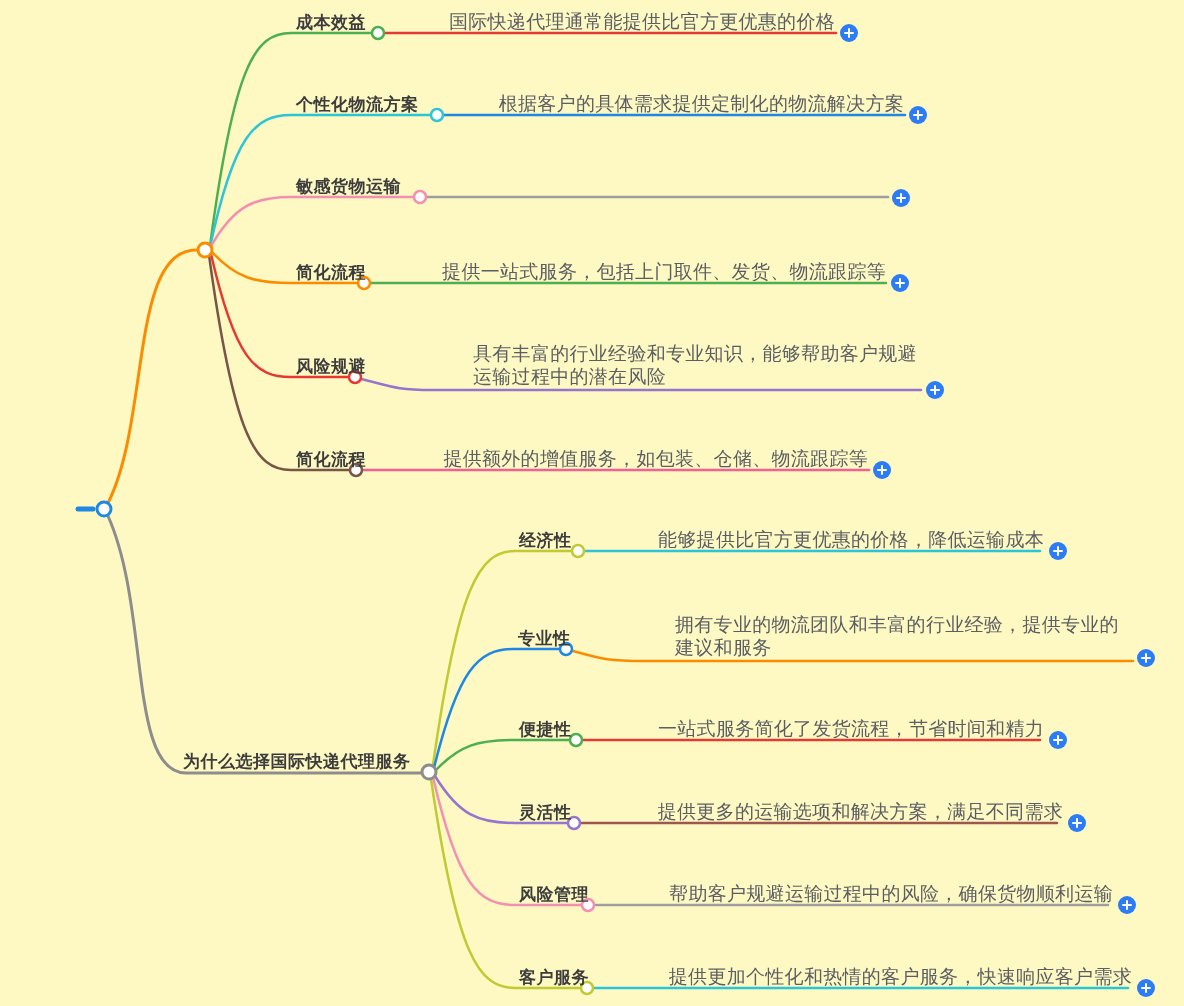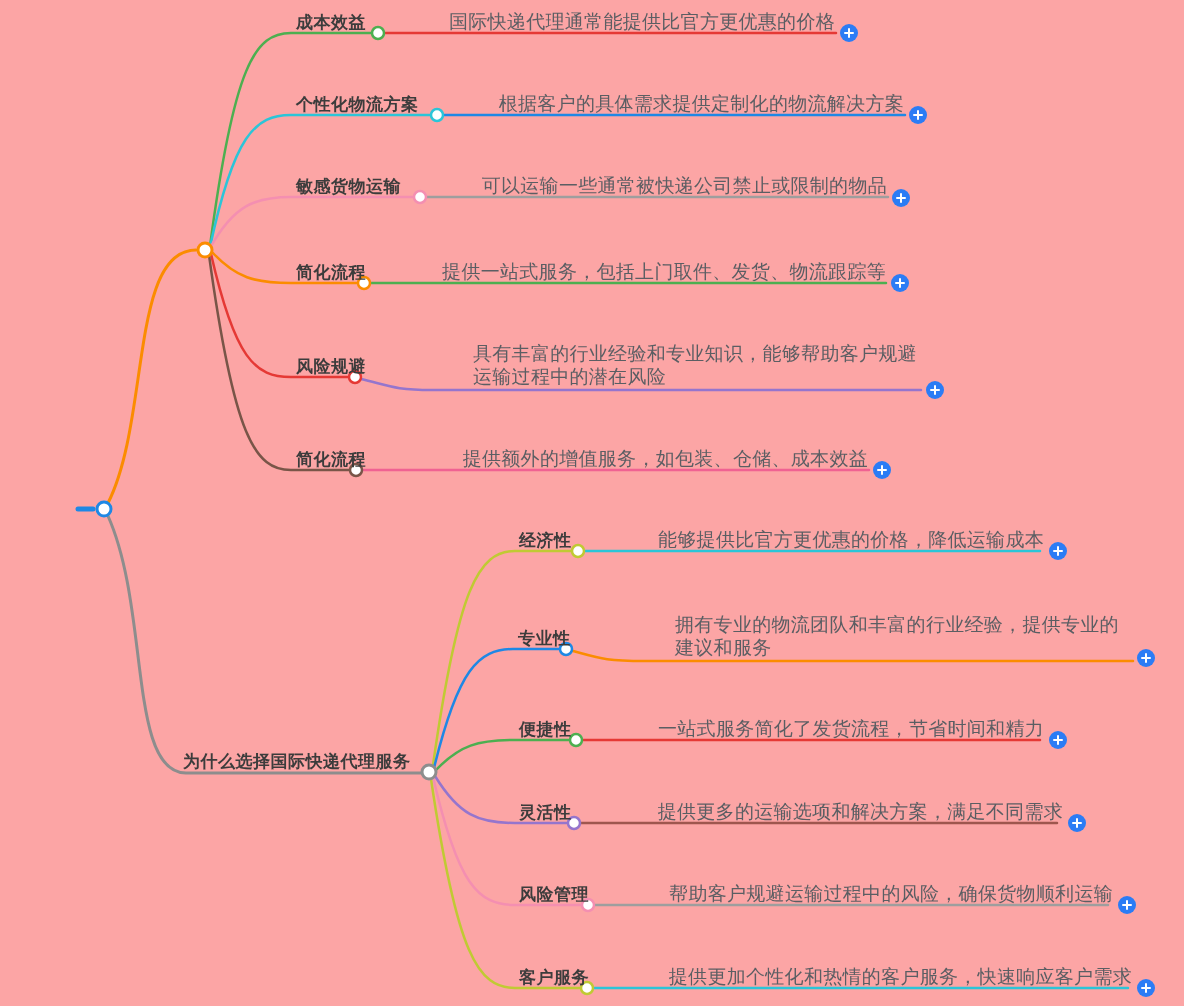--- a/index.html
+++ b/index.html
@@ -1,17 +1,17 @@
 <!DOCTYPE html>
 <html><head>
 <meta charset="utf-8">
 <style>
   html,body{margin:0;padding:0;background:#ffffff;}
   .canvas{
-    position:relative;width:1184px;height:1006px;background:#fca5a5;overflow:hidden;
+    position:relative;width:1184px;height:1006px;background:#fef9c3;overflow:hidden;
     font-family:"Liberation Sans","DejaVu Sans",sans-serif;
   }
   .layer{position:absolute;left:0;top:0;}
   .edge{fill:none;stroke-width:2.5px;stroke-linecap:round;}
   .edge-main{fill:none;stroke-width:3px;stroke-linecap:round;}
   .stub{fill:none;stroke-width:5px;stroke-linecap:round;}
   .node-circle{fill:#ffffff;stroke-width:3px;}
   .topic-circle{fill:#ffffff;stroke-width:2.5px;}
   .label{
     position:absolute;height:20px;line-height:20px;font-size:17px;font-weight:bold;
@@ -96,24 +96,23 @@
 
   <div class="label" style="left:296px;top:13px">成本效益</div>
   <div class="label" style="left:296px;top:95px">个性化物流方案</div>
   <div class="label" style="left:296px;top:177px">敏感货物运输</div>
   <div class="label" style="left:296px;top:263px">简化流程</div>
   <div class="label" style="left:296px;top:357px">风险规避</div>
   <div class="label" style="left:296px;top:450px">简化流程</div>
 
   <div class="desc desc-single" style="right:349px;top:10px">国际快递代理通常能提供比官方更优惠的价格</div>
   <div class="desc desc-single" style="right:280px;top:92px">根据客户的具体需求提供定制化的物流解决方案</div>
-  <div class="desc desc-single" style="right:297px;top:174px">可以运输一些通常被快递公司禁止或限制的物品</div>
   <div class="desc desc-single" style="right:298px;top:260px">提供一站式服务，包括上门取件、发货、物流跟踪等</div>
   <div class="desc desc-multi" style="left:473px;top:342px;width:460px">具有丰富的行业经验和专业知识，能够帮助客户规避运输过程中的潜在风险</div>
-  <div class="desc desc-single" style="right:316px;top:447px">提供额外的增值服务，如包装、仓储、成本效益</div>
+  <div class="desc desc-single" style="right:316px;top:447px">提供额外的增值服务，如包装、仓储、物流跟踪等</div>
 
   <div class="plus" style="left:840px;top:24px">
       <span class="plus-icon"></span>
     </div>
   <div class="plus" style="left:909px;top:106px">
       <span class="plus-icon"></span>
     </div>
   <div class="plus" style="left:892px;top:189px">
       <span class="plus-icon"></span>
     </div>

